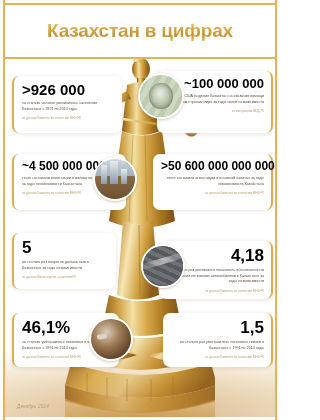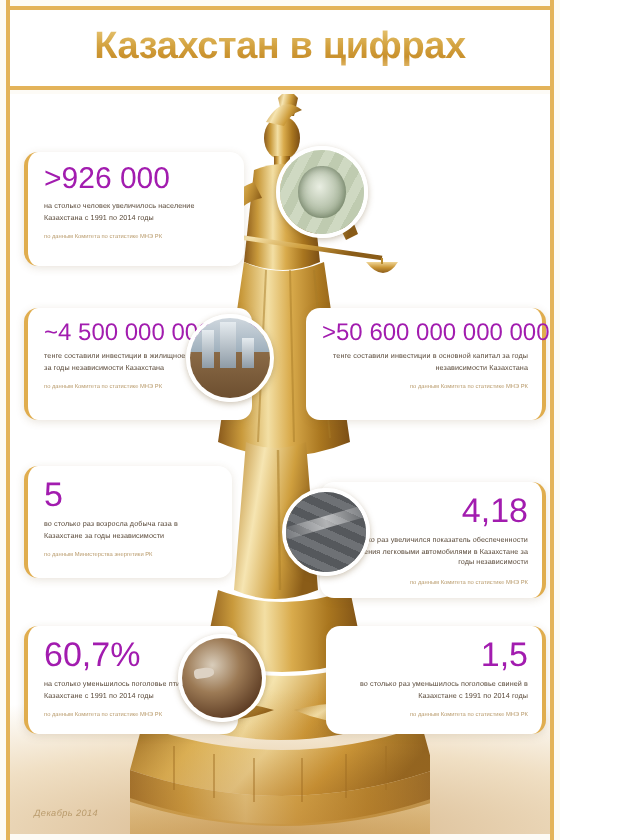--- a/index.html
+++ b/index.html
@@ -22,21 +22,21 @@
     position:absolute;top:0;bottom:0;width:2px;
     background:linear-gradient(180deg,#e2b košice 0%,#e3b35a 100%);
     background:#e3b35a;
     z-index:40;
   }
   .frame-left{left:3px;}
   .frame-right{right:3px;}
 
   
   .header{
-    position:absolute;left:3px;right:3px;top:3px;height:42px;
+    position:absolute;left:3px;right:3px;top:3px;height:56px;
     background:#ffffff;
     border:2px solid #e3b35a;
     box-sizing:border-box;
     display:flex;align-items:center;justify-content:center;
     z-index:30;
   }
   .title{
     font-size:19px;font-weight:bold;letter-spacing:-0.2px;
     background:linear-gradient(180deg,#e8c878 0%,#d3a23f 45%,#c9912d 70%,#e6c177 100%);
     -webkit-background-clip:text;background-clip:text;
@@ -70,22 +70,22 @@
     background:#ffffff;
     border-radius:7px;
     box-shadow:0 1px 4px rgba(120,90,40,.16);
     box-sizing:border-box;
     padding:6px 7px 5px 8px;
   }
   .card.left{ border-left:2px solid #e0ad4e; }
   .card.right{ border-right:2px solid #e0ad4e; text-align:right; }
 
   .stat-num{
-    color:#a21caf;
-    font-weight:normal;
+    color:#000000;
+    font-weight:bold;
     line-height:1;
     white-space:nowrap;
     margin-bottom:4px;
   }
   .s-xl{font-size:15px;}
   .s-lg{font-size:13px;}
   .s-md{font-size:12px;}
   .s-hero{font-size:17px;}
 
   .stat-desc{
@@ -262,20 +262,25 @@
     <div class="card left" style="left:7px;top:29px;width:110px;height:57px;">
       <div class="stat-num s-xl">&gt;926 000</div>
       <div class="stat-desc">на столько человек увеличилось население Казахстана с 1991 по 2014 годы</div>
       <div class="stat-src">по данным Комитета по статистике МНЭ РК</div>
     </div>
 
     <div class="photo ph-money" style="left:133px;top:26px;width:42px;height:42px;">
       <i></i>
         <span class="oval"></span>
     </div>
+    <div class="card right" style="left:152px;top:24px;width:116px;height:62px;">
+      <div class="stat-num s-lg">~100 000 000</div>
+      <div class="stat-desc">долларов США выделил Казахстан на оказание помощи различным странам мира за годы своей независимости</div>
+      <div class="stat-src">по материалам МИД РК</div>
+    </div>
 
     <div class="photo ph-city" style="left:88px;top:110px;width:40px;height:40px;">
       <i></i>
         <span class="b1"></span>
         <span class="b2"></span>
         <span class="b3"></span>
     </div>
     <div class="card left" style="left:7px;top:107px;width:114px;height:56px;">
       <div class="stat-num s-md">~4 500 000 000 000</div>
       <div class="stat-desc">тенге составили инвестиции в жилищное строительство за годы независимости Казахстана</div>
@@ -302,21 +307,21 @@
       <div class="stat-num s-hero">4,18</div>
       <div class="stat-desc">во столько раз увеличился показатель обеспеченности населения легковыми автомобилями в Казахстане за годы независимости</div>
       <div class="stat-src">по данным Комитета по статистике МНЭ РК</div>
     </div>
 
     <div class="photo ph-bird" style="left:84px;top:270px;width:40px;height:40px;">
       <i></i>
         <span class="beak"></span>
     </div>
     <div class="card left" style="left:7px;top:266px;width:107px;height:54px;">
-      <div class="stat-num s-hero">60,7%</div>
+      <div class="stat-num s-hero">46,1%</div>
       <div class="stat-desc">на столько уменьшилось поголовье птицы в Казахстане с 1991 по 2014 годы</div>
       <div class="stat-src">по данным Комитета по статистике МНЭ РК</div>
     </div>
 
     <div class="card right" style="left:158px;top:266px;width:110px;height:54px;">
       <div class="stat-num s-hero">1,5</div>
       <div class="stat-desc">во столько раз уменьшилось поголовье свиней в Казахстане с 1991 по 2014 годы</div>
       <div class="stat-src">по данным Комитета по статистике МНЭ РК</div>
     </div>
 

